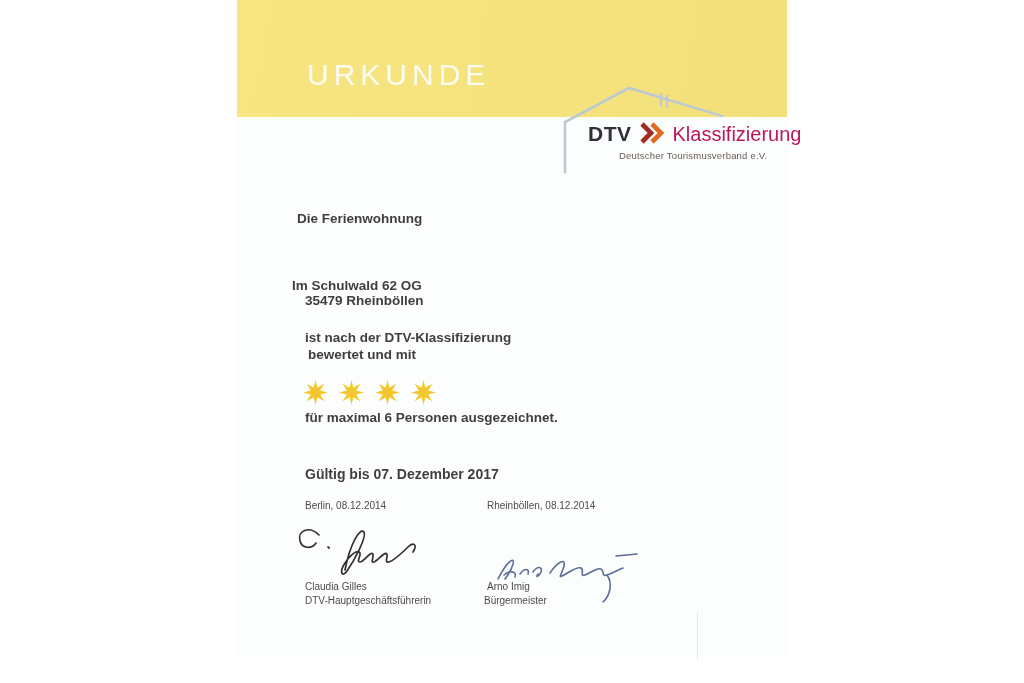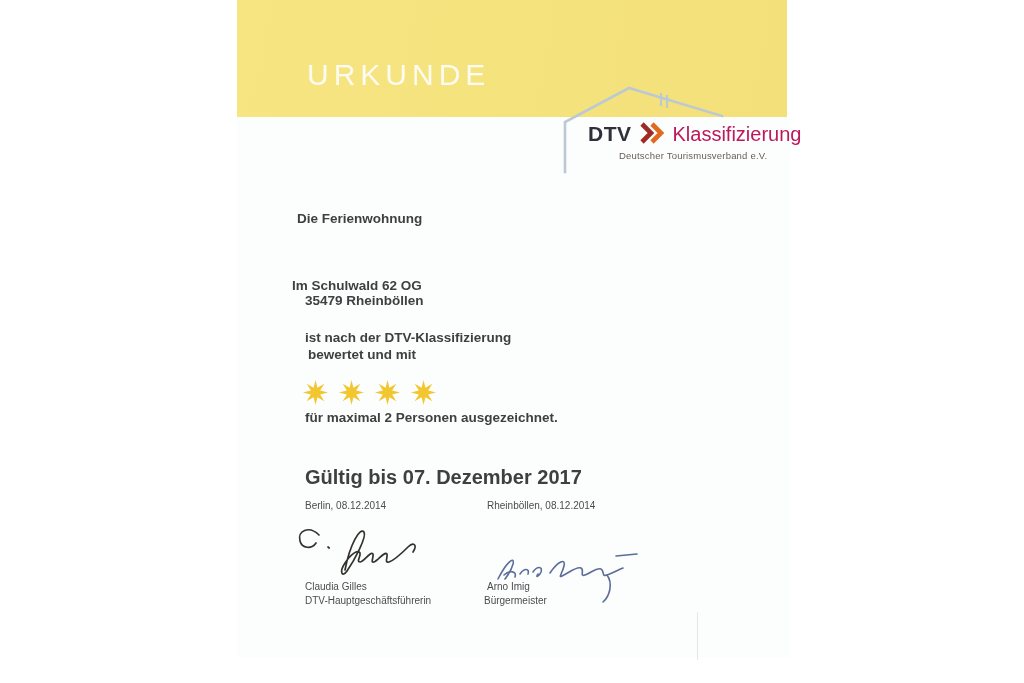--- a/index.html
+++ b/index.html
@@ -17,21 +17,21 @@
   .logo{position:absolute;left:555px;top:78px;width:250px;height:100px;}
   .logo-roof{position:absolute;left:0;top:0;}
   .logo-text-row{position:absolute;left:33px;top:44px;display:flex;align-items:flex-end;gap:7px;}
   .logo-acronym{font-size:21px;font-weight:bold;color:#30303c;letter-spacing:0.5px;line-height:1;}
   .logo-name{font-size:20px;font-weight:400;color:#be185d;line-height:1;}
   .logo-subtitle{position:absolute;left:34px;top:72px;font-size:9.5px;color:#6a5d57;letter-spacing:0.2px;padding-left:30px;}
   .line{position:absolute;color:#3f3f41;white-space:nowrap;}
   .b135{font-size:13.5px;font-weight:bold;}
   .reg125{font-size:10px;font-weight:400;color:#4c4c4e;}
   .property-name{font-size:24px;font-weight:bold;letter-spacing:0.5px;}
-  .validity{font-size:20px;font-weight:bold;text-align:right;}
+  .validity{font-size:14px;font-weight:bold;text-align:right;}
   .stars-row{position:absolute;left:302px;top:379px;display:flex;gap:9px;}
   .sig{position:absolute;}
   .artifact-line{position:absolute;left:697px;top:612px;width:1px;height:48px;background:#e6e6e6;}
 </style>
 </head>
 <body>
 
 <div class="page">
 
   <div class="doc-tint"></div>
@@ -72,21 +72,21 @@
         <polygon points="0,-13 1.99,-4.8 9.19,-9.19 4.8,-1.99 13,0 4.8,1.99 9.19,9.19 1.99,4.8 0,13 -1.99,4.8 -9.19,9.19 -4.8,1.99 -13,0 -4.8,-1.99 -9.19,-9.19 -1.99,-4.8" fill="#f1c62f"></polygon>
       </svg>
       <svg width="27" height="27" viewBox="-14 -14 28 28">
         <polygon points="0,-13 1.99,-4.8 9.19,-9.19 4.8,-1.99 13,0 4.8,1.99 9.19,9.19 1.99,4.8 0,13 -1.99,4.8 -9.19,9.19 -4.8,1.99 -13,0 -4.8,-1.99 -9.19,-9.19 -1.99,-4.8" fill="#f1c62f"></polygon>
       </svg>
       <svg width="27" height="27" viewBox="-14 -14 28 28">
         <polygon points="0,-13 1.99,-4.8 9.19,-9.19 4.8,-1.99 13,0 4.8,1.99 9.19,9.19 1.99,4.8 0,13 -1.99,4.8 -9.19,9.19 -4.8,1.99 -13,0 -4.8,-1.99 -9.19,-9.19 -1.99,-4.8" fill="#f1c62f"></polygon>
       </svg>
     </div>
 
-  <div class="line b135" style="left:305px;top:410px;">für maximal 2 Personen ausgezeichnet.</div>
+  <div class="line b135" style="left:305px;top:410px;">für maximal 6 Personen ausgezeichnet.</div>
 
   <div class="line validity" style="left:305px;top:466px;">Gültig bis 07. Dezember 2017</div>
 
   <div class="line reg125" style="left:305px;top:500px;">Berlin, 08.12.2014</div>
   <div class="line reg125" style="left:487px;top:500px;">Rheinböllen, 08.12.2014</div>
 
   <svg class="sig" style="left:291px;top:522px;" width="152" height="56" viewBox="0 0 152 56">
     <g fill="none" stroke="#34322f" stroke-width="1.7" stroke-linecap="round">
       <path d="M28,13 C18,3 6,9 9,19 C11,27 21,27 25,21"></path>
       <path d="M37,25 l1.2,1"></path>

